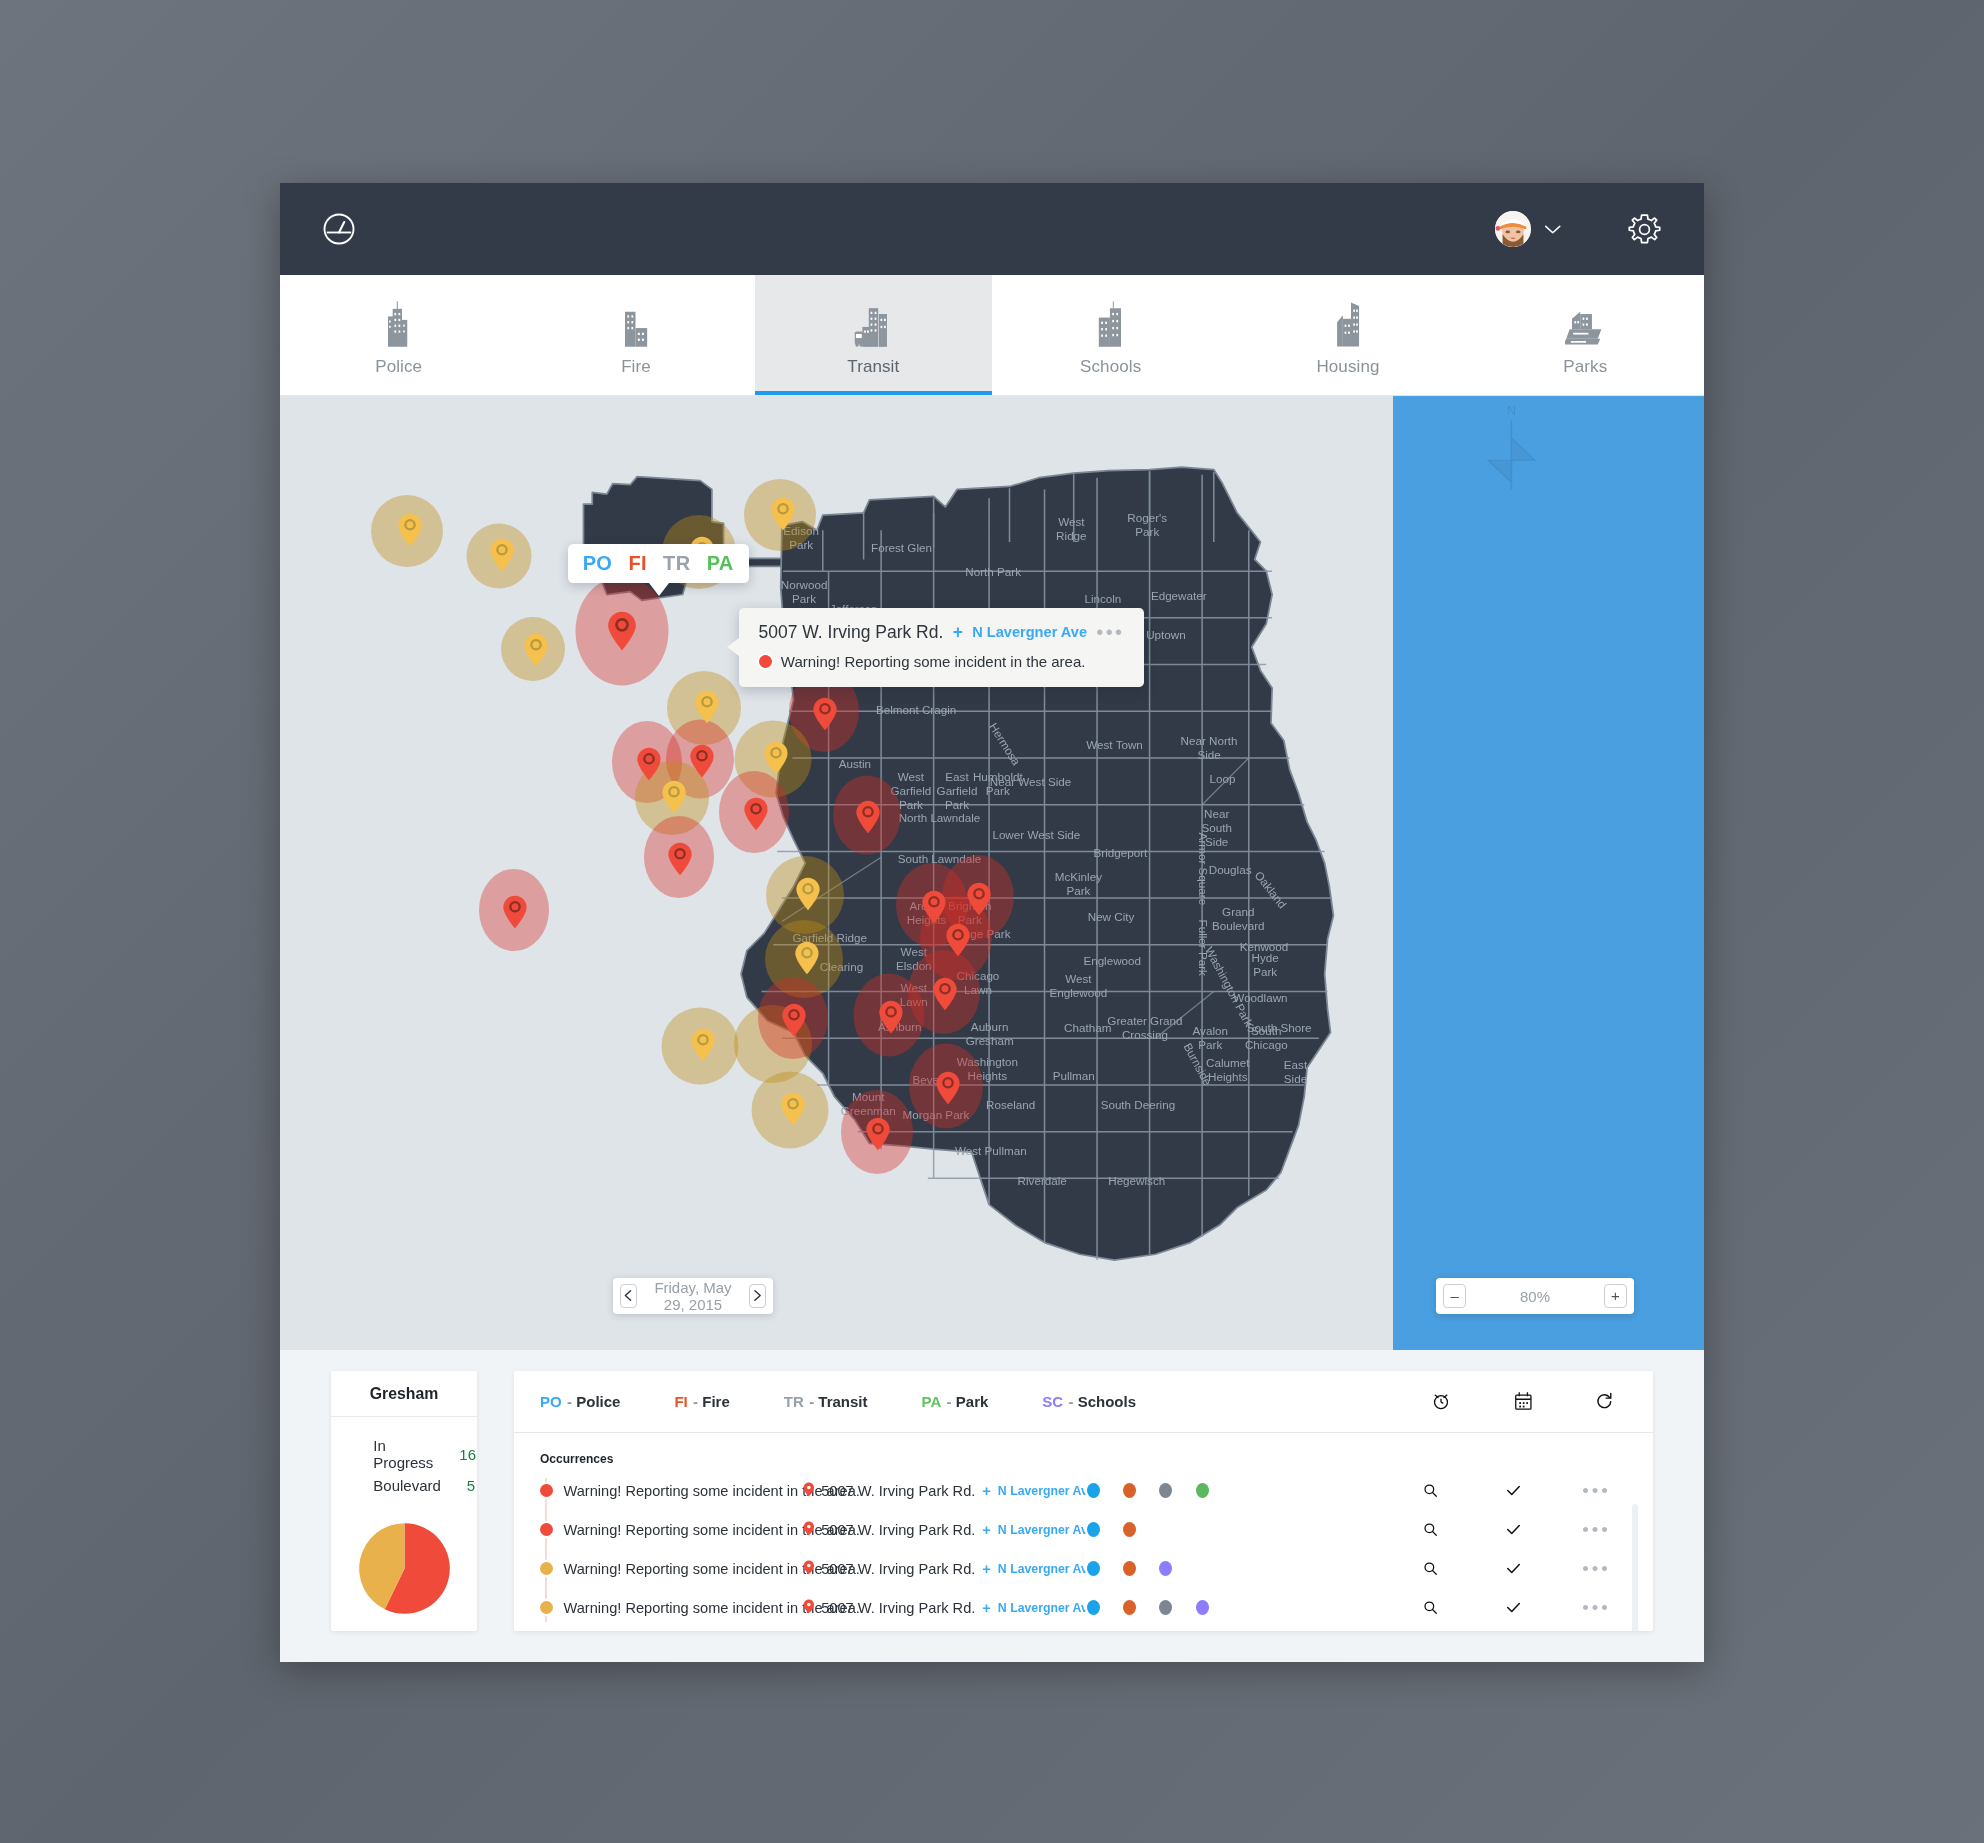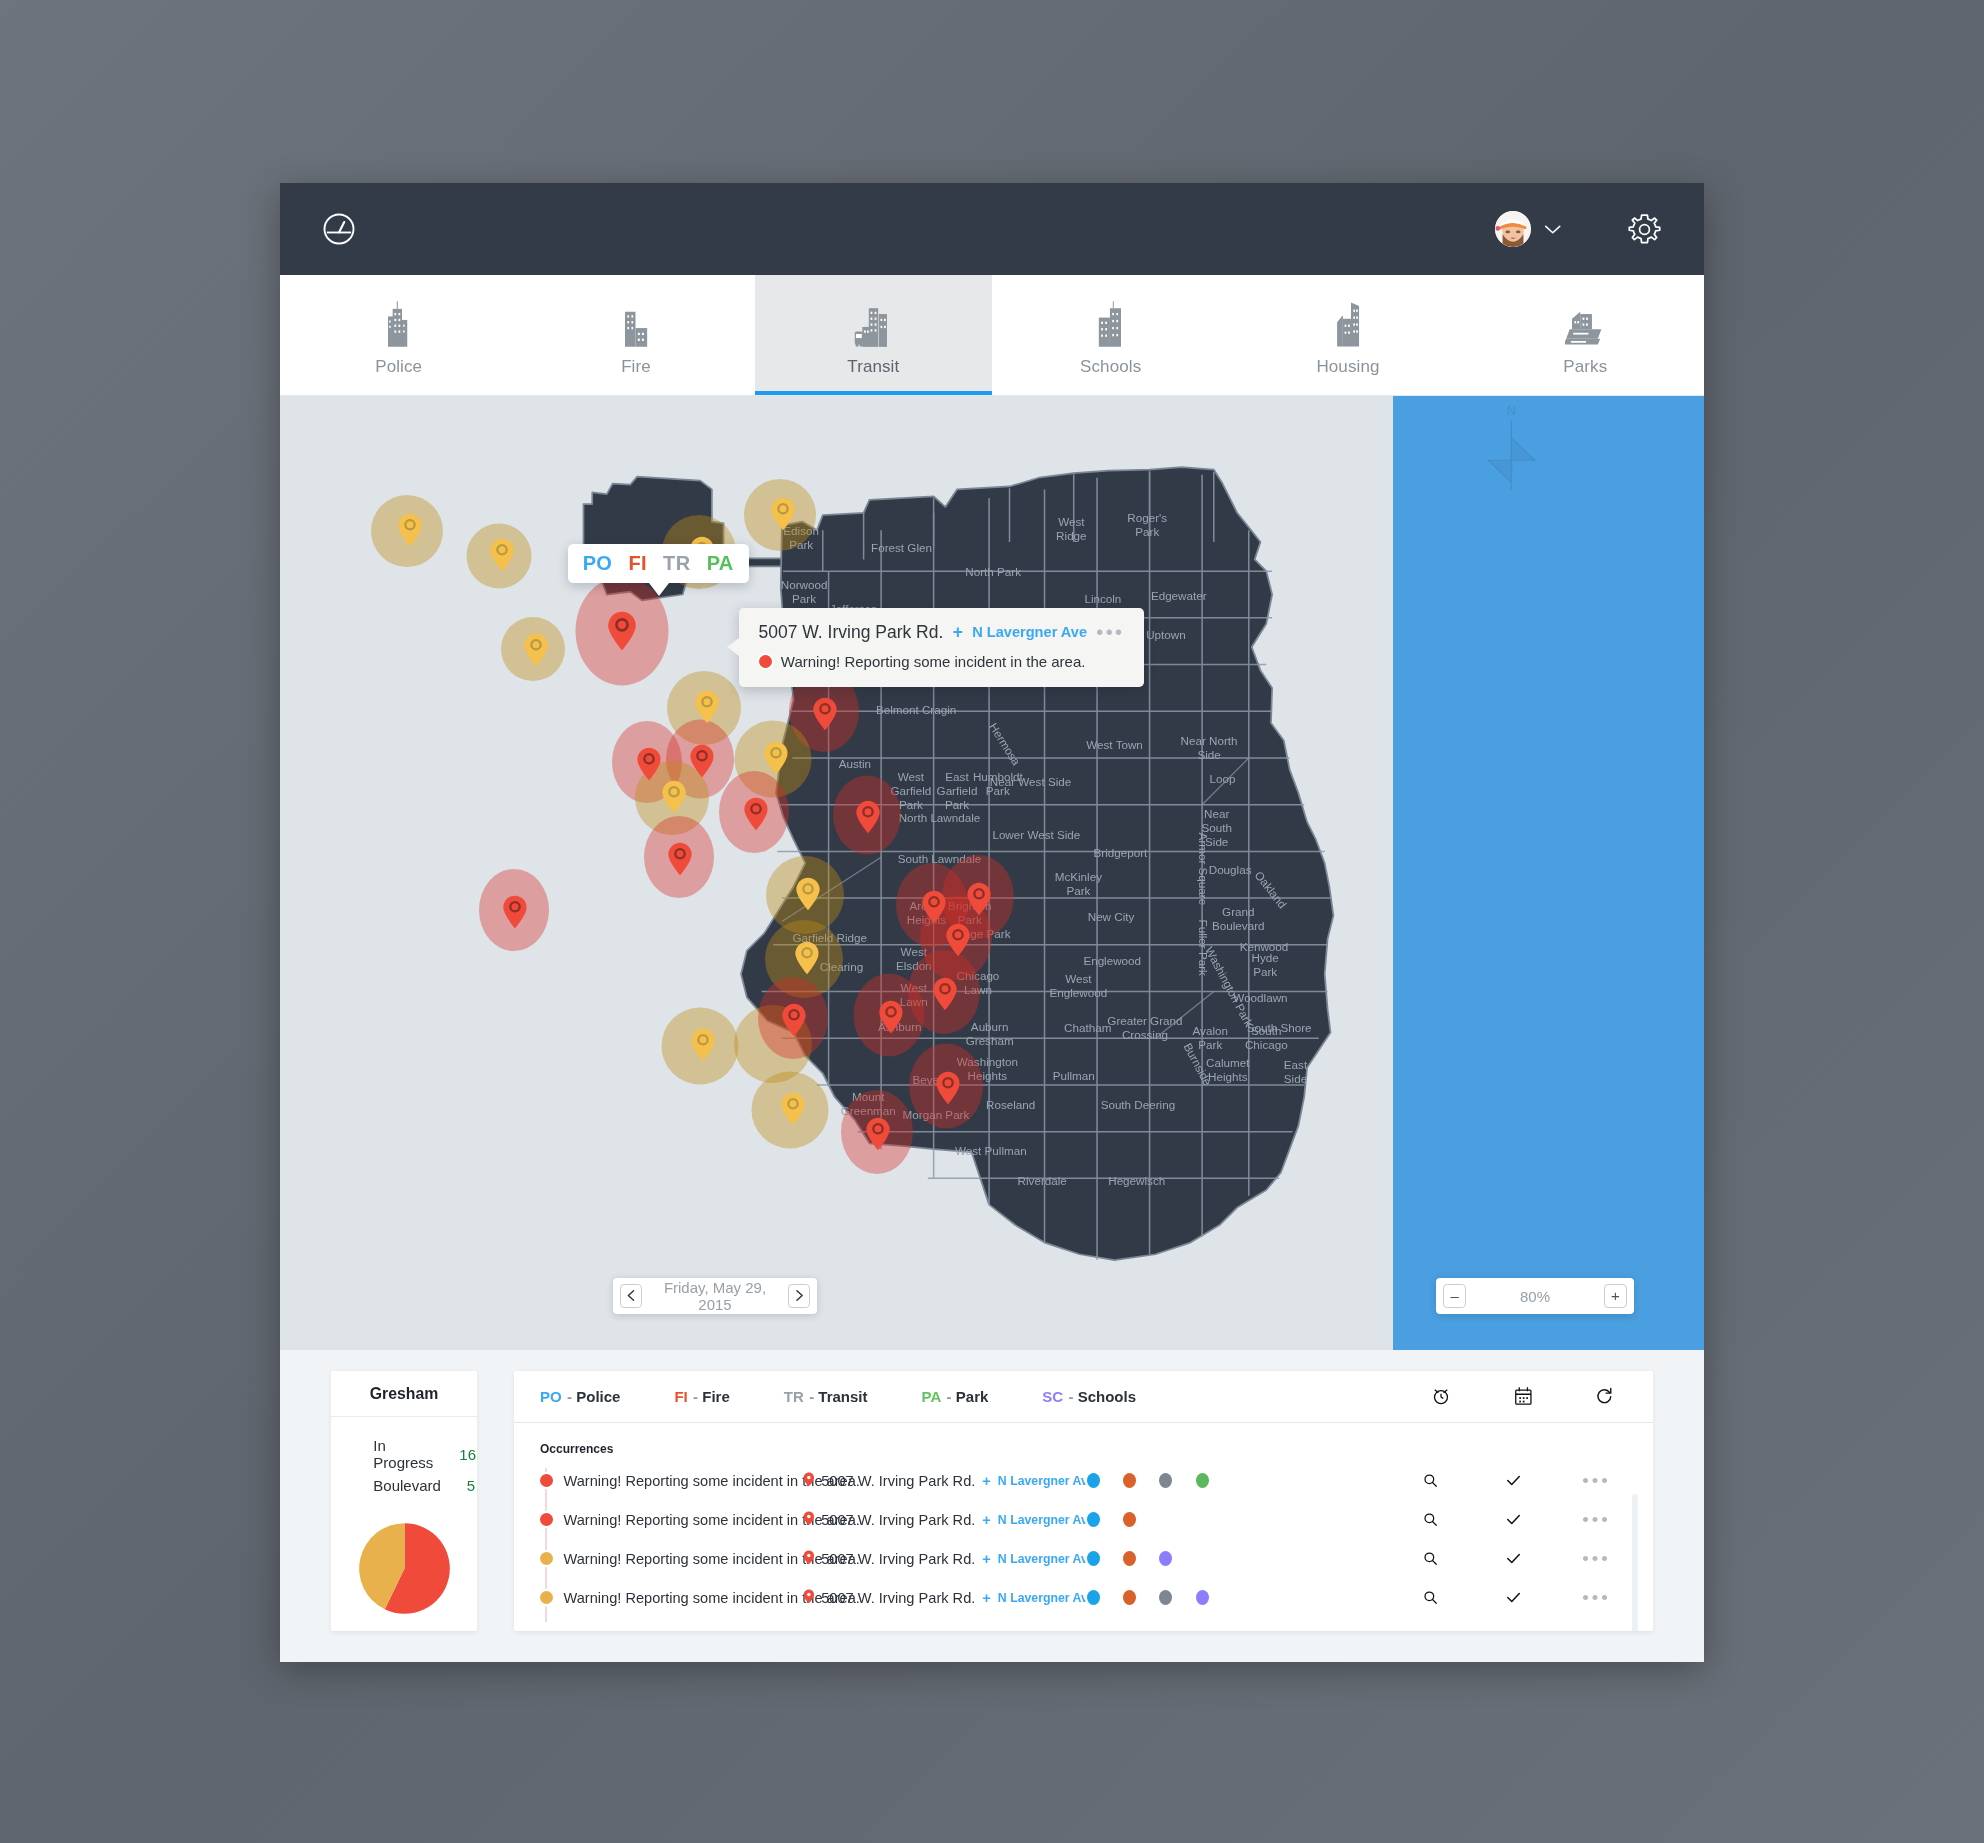--- a/index.html
+++ b/index.html
@@ -108,21 +108,21 @@
     position:absolute; background:#fff; border-radius:4.1px; display:flex;
     align-items:center; box-shadow:0 1.8px 7px rgba(20,30,45,.16);
     height:36px; padding:0 7px; gap:5.8px;
   }
   .pill .sq{
     width:23.4px;height:23.4px;border:0.9px solid #c9ced3;border-radius:4.1px;
     display:flex;align-items:center;justify-content:center;cursor:pointer;
     font-size:15px;color:#4c535a;
   }
   .pill .txt{ flex:1 1 auto; text-align:center; font-size:15px; color:#98a0a8;}
-  .datepill{ left:333px; bottom:36px; width:204px;}
+  .datepill{ left:333px; bottom:36px; width:160px;}
   .zoompill{ right:70px; bottom:36px; width:198px;}
 
   
   .bottom{
     flex:0 0 auto; height:312px; background:#f1f4f6; display:flex;
     padding:21px 51px 31.5px 51px; gap:37px;
   }
   .card{ background:#fff; box-shadow:0 1.2px 5.8px rgba(20,30,45,.07); border-radius:1.8px;}
 
   .statuscard{ width:146px; display:flex; flex-direction:column; }
@@ -132,21 +132,21 @@
   }
   .status-body{ padding:20px 16.3px 0 16.3px; }
   .legend-row{ display:flex; align-items:center; gap:26px; margin-bottom:5.8px;}
   .legend-dot{ width:14.6px;height:14.6px;border-radius:50%; box-shadow:0 0 0 1.8px #fff, 0 0.6px 1.8px rgba(0,0,0,.2);}
   .legend-label{ font-size:15px; color:#2c323a; flex:1 1 auto;}
   .legend-val{ font-size:15px; color:#15803d;}
   .pie-wrap{ display:flex; justify-content:center; margin-top:28px;}
 
   .tablecard{ flex:1 1 auto; display:flex; flex-direction:column; overflow:hidden;}
   .legendbar{
-    height:52px; display:flex; align-items:center; padding:0 26px;
+    height:62px; display:flex; align-items:center; padding:0 26px;
     border-bottom:0.6px solid #e4e8ea; flex:0 0 auto;
   }
   .lg{ font-size:15px; font-weight:bold; color:#2c323a; margin-right:54px; white-space:nowrap;}
   .lg .code{ margin-right:1.2px; }
   .lg .dash{ color:#8e979f; font-weight:bold;}
   .code.po{color:#39a9f4;} .code.fi{color:#e8522a;} .code.tr{color:#98a1aa;}
   .code.pa{color:#62c45f;} .code.sc{color:#8b7dfc;}
   .lb-actions{ margin-left:auto; display:flex; align-items:center; gap:63px; padding-right:13px;}
   .lb-actions svg{ cursor:pointer; }
 

